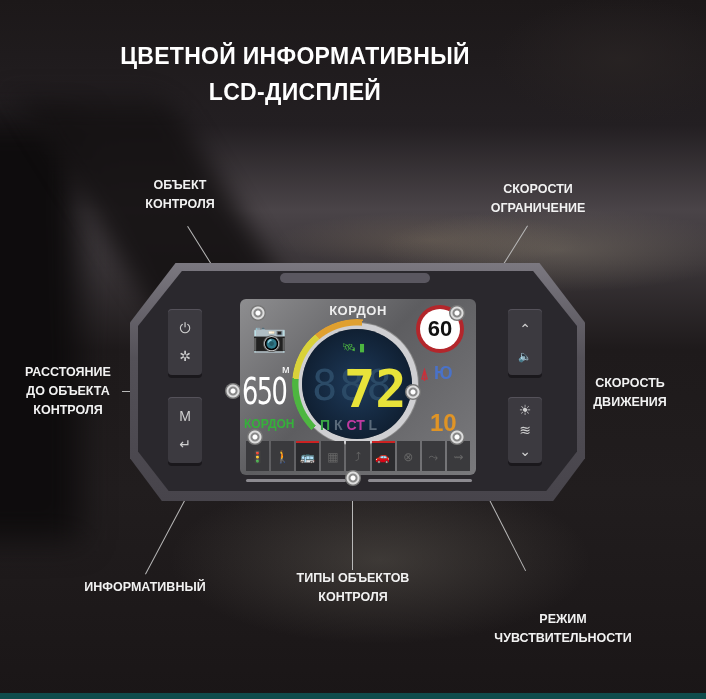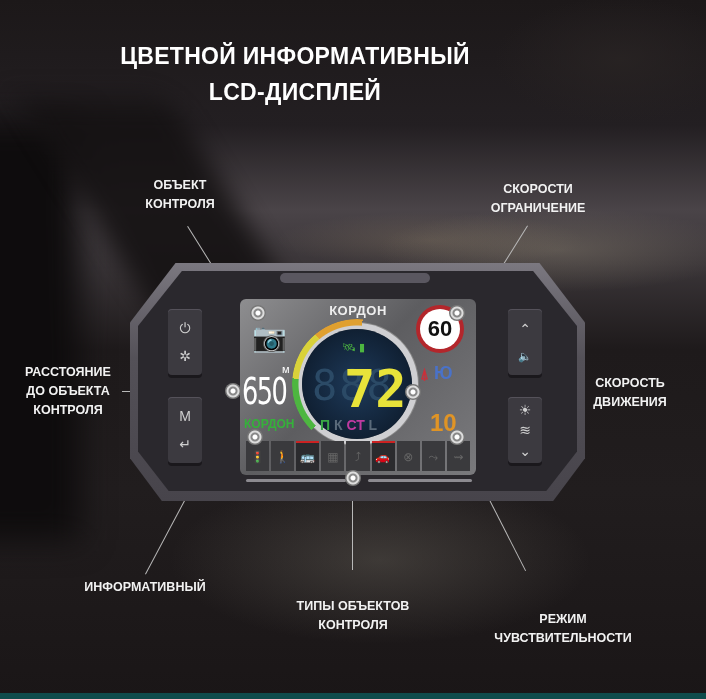--- a/index.html
+++ b/index.html
@@ -165,21 +165,21 @@
   <div>ДО ОБЪЕКТА</div>
   <div>КОНТРОЛЯ</div>
 </div>
 <div class="label" style="left:590px;top:374px;width:80px;">
   <div>СКОРОСТЬ</div>
   <div>ДВИЖЕНИЯ</div>
 </div>
 <div class="label" style="left:80px;top:578px;width:130px;">
   <div>ИНФОРМАТИВНЫЙ</div>
 </div>
-<div class="label" style="left:288px;top:597px;width:130px;">
+<div class="label" style="left:288px;top:569px;width:130px;">
   <div>ТИПЫ ОБЪЕКТОВ</div>
   <div>КОНТРОЛЯ</div>
 </div>
 <div class="label" style="left:488px;top:578px;width:150px;margin-top:32px;">
   <div>РЕЖИМ</div>
   <div>ЧУВСТВИТЕЛЬНОСТИ</div>
 </div>
 
 <div class="bottom-bar"></div>
 

